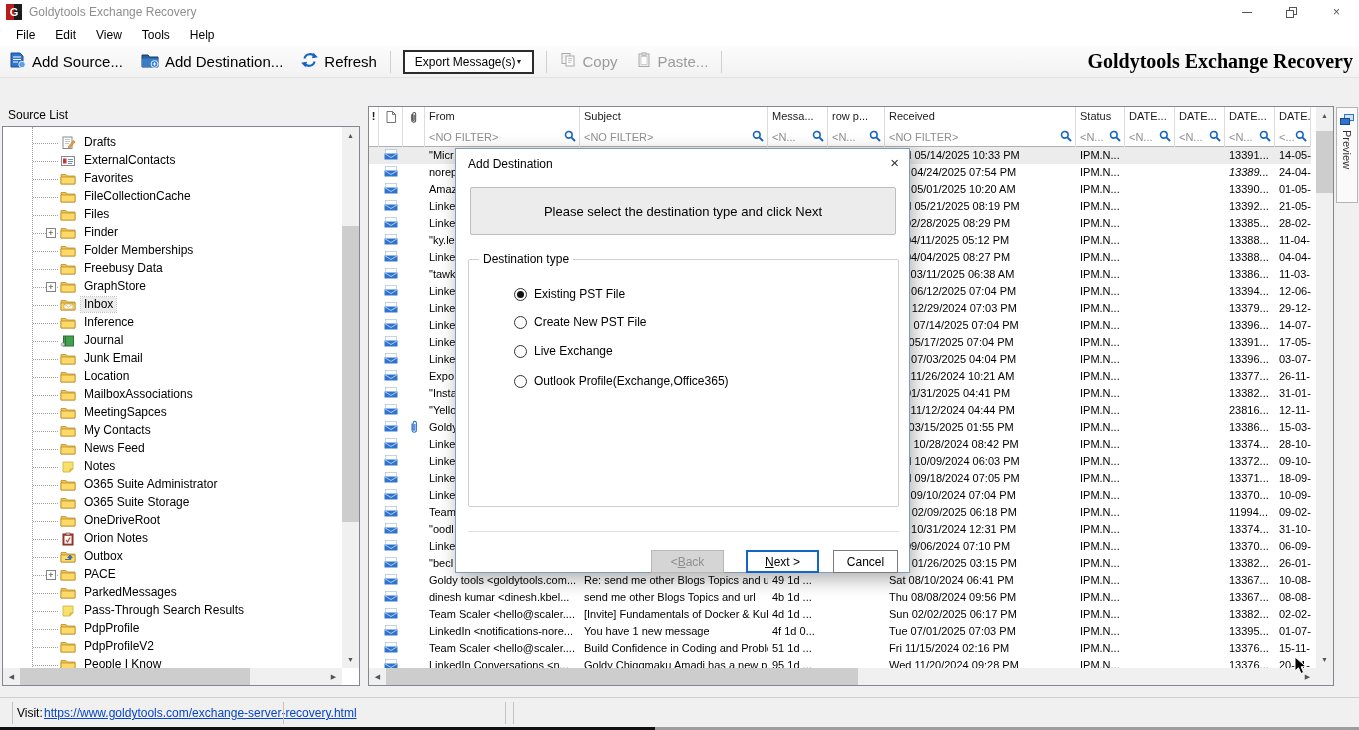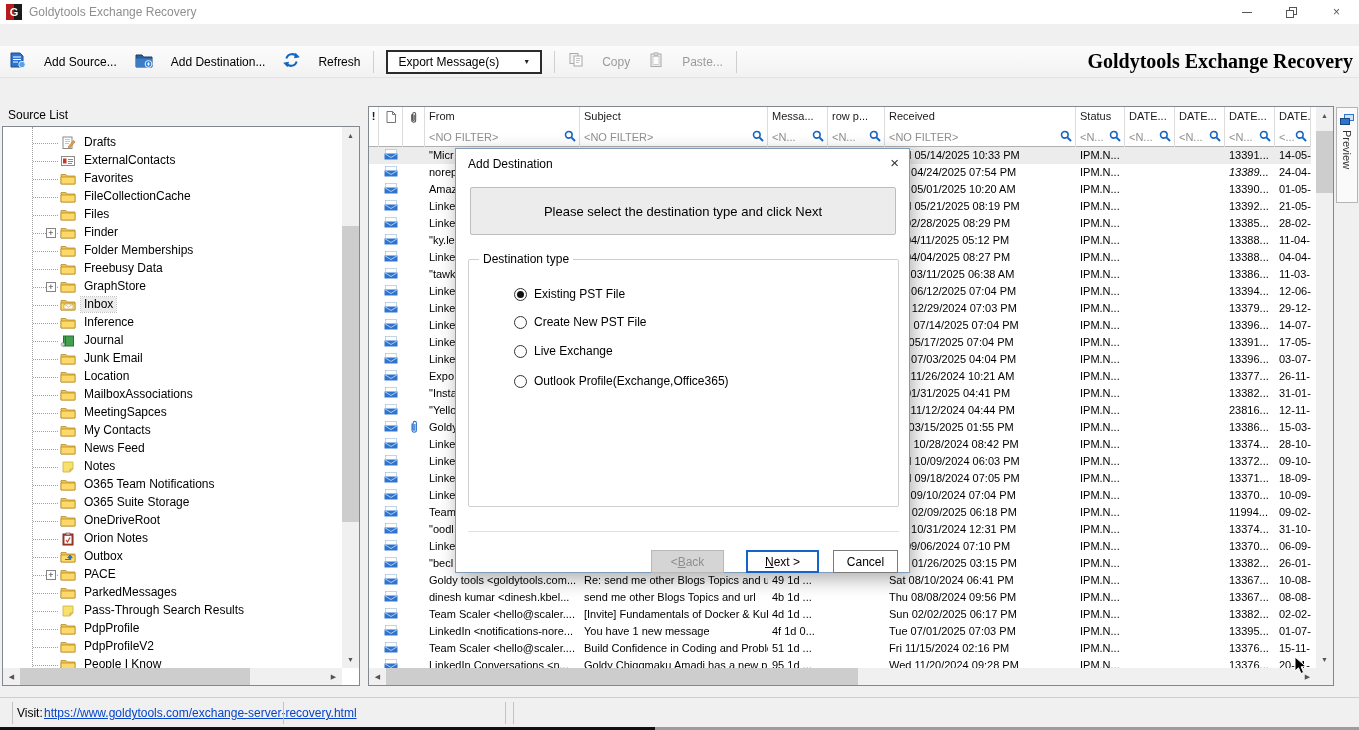--- a/index.html
+++ b/index.html
@@ -16,25 +16,25 @@
   .wbtn{width:45px;height:24px;display:flex;align-items:center;justify-content:center;color:#555;font-size:12px;}
   .minline{display:block;width:10px;height:1px;background:#555;}
   
   .menubar{position:absolute;left:0;top:24px;right:0;height:22px;background:#fff;
     display:flex;align-items:center;padding-left:6px;}
   .menuitem{padding:0 10px;font-size:12px;}
   
   .toolbar{position:absolute;left:0;top:46px;right:0;height:32px;
     background:linear-gradient(#fcfcfc,#f2f2f2);border-bottom:1px solid #e3e3e3;
     display:flex;align-items:center;}
-  .tbtn{display:flex;align-items:center;gap:18px;font-size:12px;padding:0 9px;height:26px;white-space:nowrap;}
+  .tbtn{display:flex;align-items:center;gap:6px;font-size:15px;padding:0 9px;height:26px;white-space:nowrap;}
   .tbtn.disabled{color:#9b9b9b;}
   .tsep{width:1px;height:22px;background:#cfcfcf;margin:0 4px;}
   .export-btn{border:2px solid #2b2b2b;background:#fff;height:24px;display:flex;
-    align-items:center;gap:24px;padding:0 10px;font-size:12px;margin:0 8px;white-space:nowrap;justify-content:center;}
+    align-items:center;gap:0;padding:0 10px;font-size:12px;margin:0 8px;white-space:nowrap;justify-content:center;}
   .caret{font-size:7px;color:#222;}
   .brand{margin-left:auto;margin-right:6px;font-family:"Liberation Serif",serif;
     font-weight:bold;font-size:20px;color:#000;white-space:nowrap;}
   
   .pathbar{position:absolute;left:0;top:78px;right:0;height:24px;background:#fff;
     border-bottom:1px solid #d5d5d5;font-size:12px;display:flex;align-items:center;
     padding-left:6px;white-space:pre;}
   
   .src-title{position:absolute;left:8px;top:108px;font-size:12px;}
   .tree{position:absolute;left:2px;top:126px;width:358px;height:560px;background:#fff;
@@ -122,20 +122,27 @@
       <span class="wbtn">
         <svg width="11" height="11">
             <rect x="3.5" y="0.5" width="7" height="7" fill="none" stroke="#555"></rect>
             <rect x="0.5" y="3.5" width="7" height="7" fill="#fff" stroke="#555"></rect>
           </svg>
       </span>
       <span class="wbtn">×</span>
     </div>
   </div>
 
+  <div class="menubar" id="menubar">
+      <span class="menuitem">File</span>
+      <span class="menuitem">Edit</span>
+      <span class="menuitem">View</span>
+      <span class="menuitem">Tools</span>
+      <span class="menuitem">Help</span>
+    </div>
 
   <div class="toolbar">
     <div class="tbtn">
       <span>
         <svg width="17" height="16" viewBox="0 0 17 16">
             <path d="M2 1h9l3 3v11H2z" fill="#2e74cf" stroke="#1b4f8f"></path>
             <path d="M4 5h8M4 7.5h8M4 10h5" stroke="#fff" stroke-width="1"></path>
             <circle cx="13" cy="12.5" r="3.2" fill="#5aa0e6" stroke="#fff" stroke-width="0.8"></circle>
           </svg>
       </span>
@@ -396,21 +403,21 @@
           <span class="tlabel">Notes</span>
         </div>
         <div class="titem" style="top: 349px;">
           <span class="tstub"></span>
           <span class="ticon">
             <svg width="16" height="14" viewBox="0 0 16 14">
               <path d="M1 2.5h5l1.5 1.5H15v8H1z" fill="#f3c24b" stroke="#b9902c" stroke-width="0.8"></path>
               <path d="M1 5h14v7H1z" fill="#fcd968" stroke="#b9902c" stroke-width="0.8"></path>
             </svg>
           </span>
-          <span class="tlabel">O365 Team Notifications</span>
+          <span class="tlabel">O365 Suite Administrator</span>
         </div>
         <div class="titem" style="top: 367px;">
           <span class="tstub"></span>
           <span class="ticon">
             <svg width="16" height="14" viewBox="0 0 16 14">
               <path d="M1 2.5h5l1.5 1.5H15v8H1z" fill="#f3c24b" stroke="#b9902c" stroke-width="0.8"></path>
               <path d="M1 5h14v7H1z" fill="#fcd968" stroke="#b9902c" stroke-width="0.8"></path>
             </svg>
           </span>
           <span class="tlabel">O365 Suite Storage</span>

